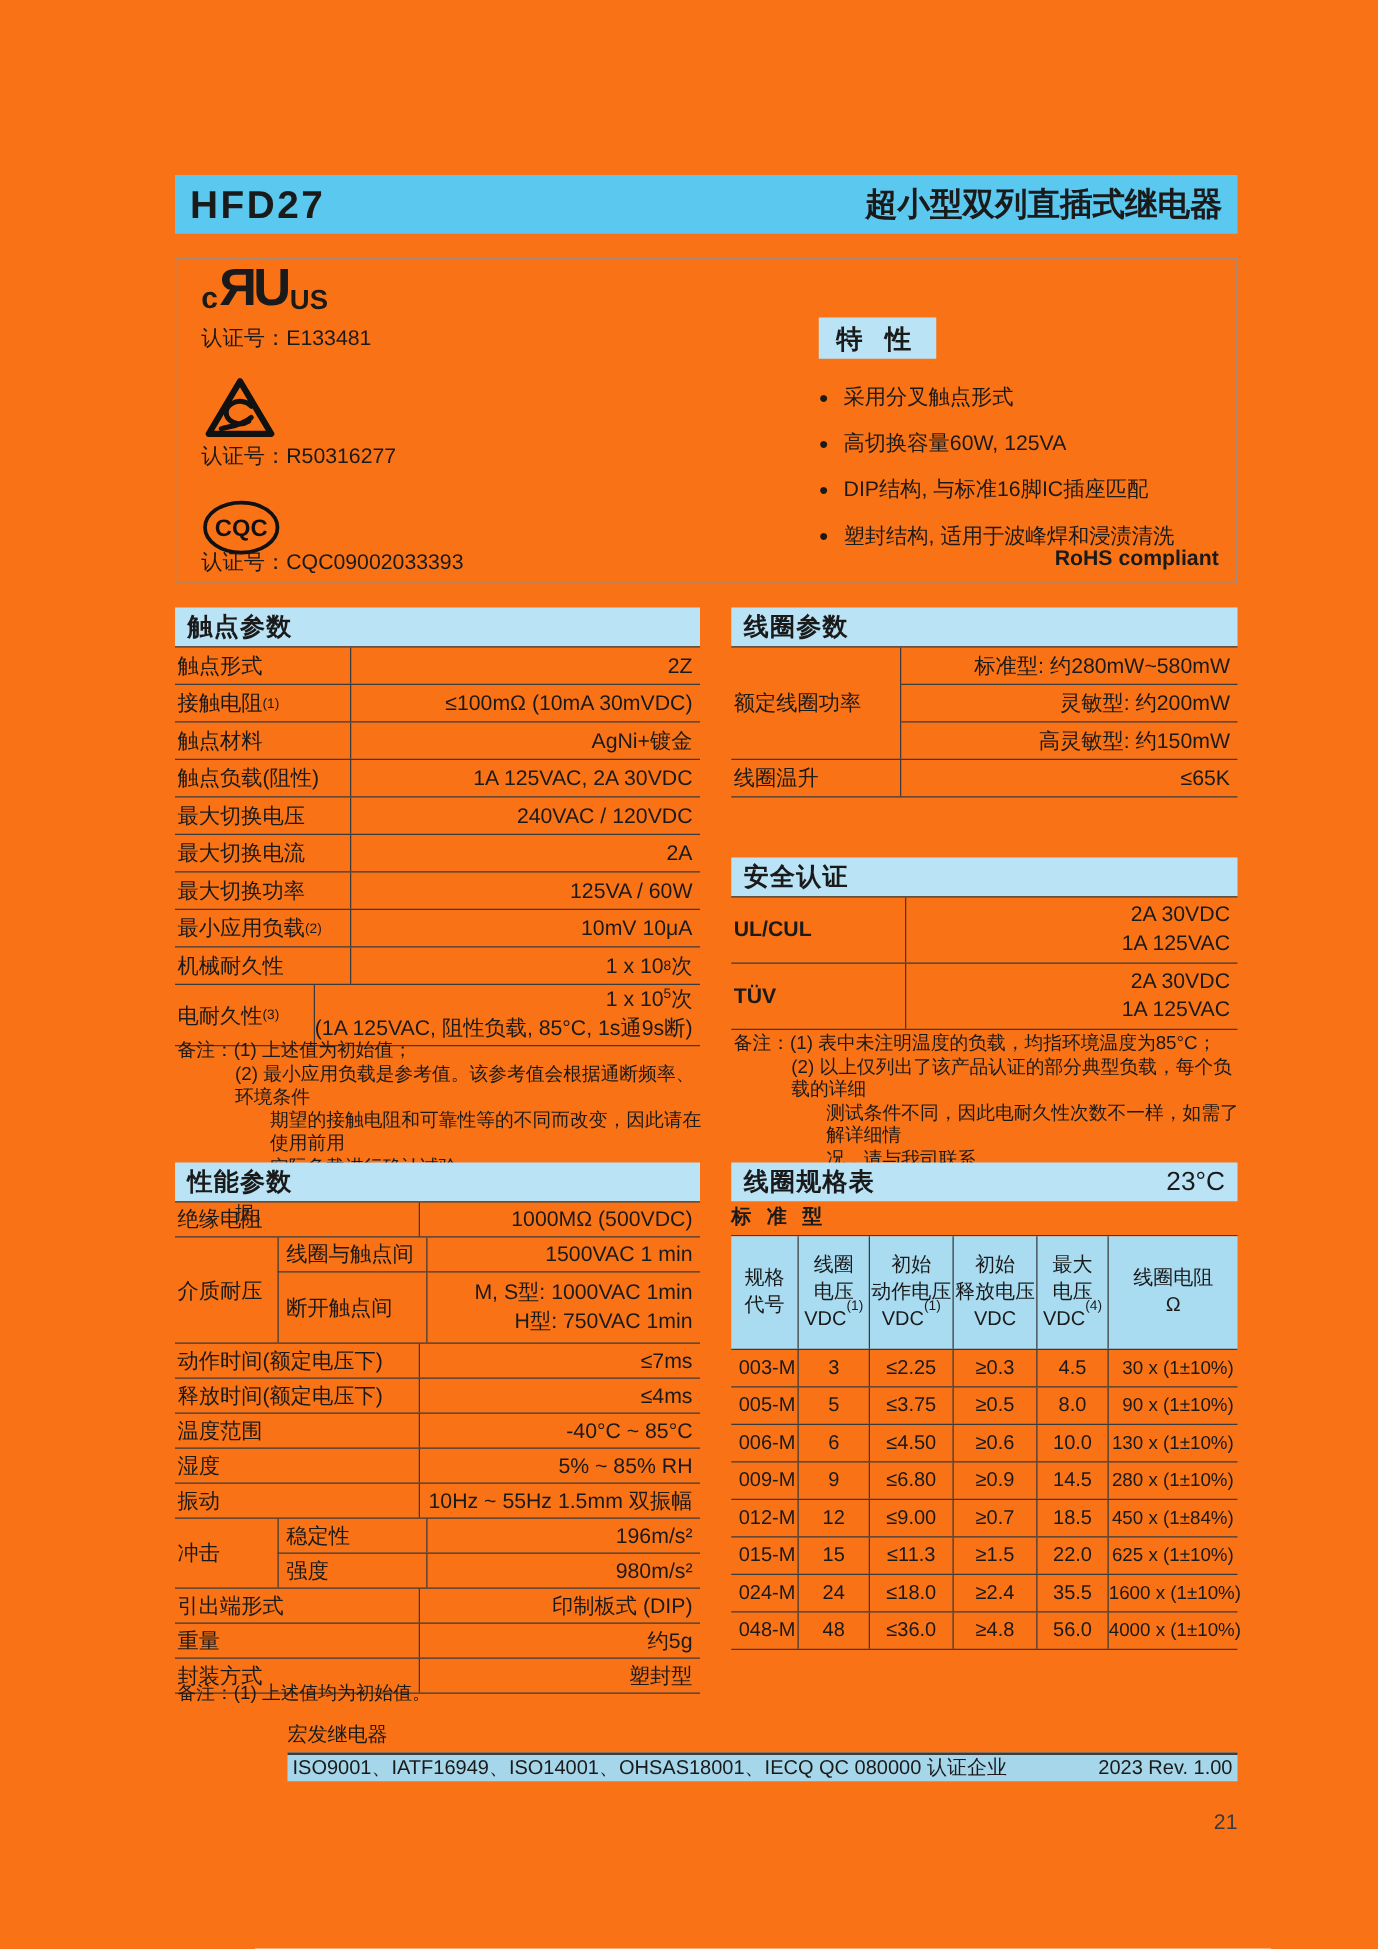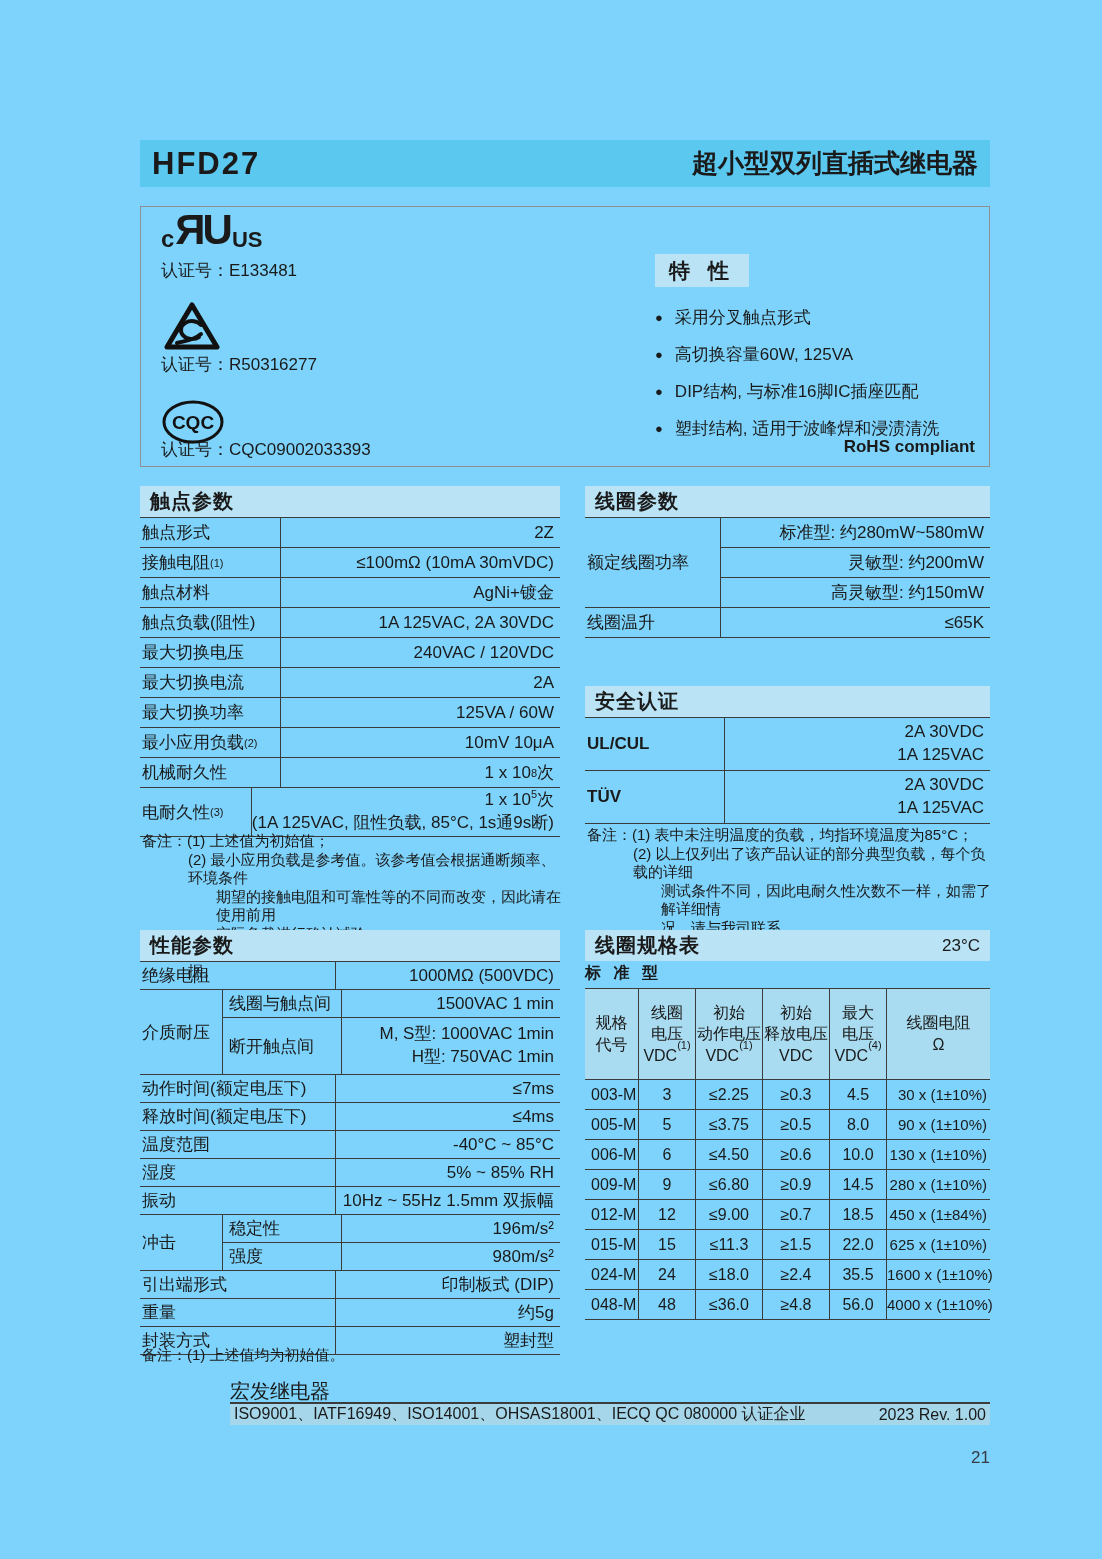--- a/index.html
+++ b/index.html
@@ -1,16 +1,16 @@
 <!DOCTYPE html>
 <html><head>
 <meta charset="utf-8">
 <style>
   html,body{margin:0;padding:0;background:#ffffff;}
-  .page{position:relative;width:1102px;height:1559px;background:#7dd3fc;overflow:hidden;
+  .page{position:relative;width:1102px;height:1559px;background:#f97316;overflow:hidden;
         font-family:"Liberation Sans","DejaVu Sans",sans-serif;color:#1a1a1a;}
   
   .titlebar{position:absolute;left:140px;top:140px;width:850px;height:47px;background:#5BC8F0;
             display:flex;justify-content:space-between;align-items:center;padding:0 12px;box-sizing:border-box;}
   .model{font-size:31px;font-weight:bold;letter-spacing:2px;}
   .prodname{font-size:26px;font-weight:bold;}
   
   .certbox{position:absolute;left:140px;top:206px;width:850px;height:261px;border:1px solid #8f8f8f;box-sizing:border-box;}
   .ul-mark{position:absolute;left:20px;top:6px;display:flex;align-items:flex-end;font-weight:bold;}
   .ul-c{font-size:24px;line-height:1;}
@@ -23,21 +23,21 @@
   .feat-title{position:absolute;left:514px;top:47px;width:94px;height:33px;background:#BAE3F5;
               font-size:21px;font-weight:bold;letter-spacing:6px;display:flex;align-items:center;justify-content:center;}
   .feat-list{position:absolute;left:514px;top:92px;}
   .feat-item{height:37px;display:flex;align-items:center;font-size:17px;white-space:nowrap;}
   .feat-item::before{content:"●";font-size:13px;margin-right:12px;}
   .rohs{position:absolute;right:14px;top:230px;font-size:17px;font-weight:bold;}
   
   .band{position:absolute;height:31px;background:#BAE3F5;box-sizing:border-box;padding:0 10px;
         display:flex;align-items:center;justify-content:space-between;}
   .band .bt{font-size:20px;font-weight:bold;letter-spacing:1px;}
-  .band .btemp{font-size:17px;margin-left:38px;}
+  .band .btemp{font-size:21px;margin-left:38px;}
   
   .ptable{position:absolute;box-sizing:border-box;border-top:1px solid #3b3b3b;}
   .prow{display:flex;border-bottom:1px solid #3b3b3b;align-items:stretch;}
   .plbl{display:flex;align-items:center;font-size:17px;padding-left:2px;white-space:nowrap;}
   .pval{flex:1;border-left:1px solid #3b3b3b;display:flex;align-items:center;justify-content:flex-end;
         text-align:right;font-size:17px;padding-right:6px;white-space:nowrap;}
   .pval.twolines{flex-direction:column;justify-content:center;align-items:flex-end;line-height:1.35;}
   sup{font-size:11px;line-height:0;}
   
   .pblock{display:flex;border-bottom:1px solid #3b3b3b;}
@@ -63,21 +63,21 @@
            border-bottom:1px solid #3b3b3b;}
   .cs-hcell{display:flex;flex-direction:column;align-items:center;justify-content:center;font-size:16px;line-height:1.35;}
   .cs-hcell + .cs-hcell{border-left:1px solid #3b3b3b;}
   .hline{display:flex;align-items:flex-start;}
   .ct-row{display:grid;grid-template-columns:53px 57px 67px 67px 57px 1fr;height:29px;border-bottom:1px solid #3b3b3b;}
   .ct-row > div{display:flex;align-items:center;justify-content:center;font-size:16px;white-space:nowrap;}
   .ct-row > div + div{border-left:1px solid #3b3b3b;}
   .ct-row > div:nth-child(1){justify-content:flex-start;padding-left:6px;}
   .ct-row > div:nth-child(6){justify-content:flex-end;padding-right:3px;font-size:15px;}
   
-  .f-company{position:absolute;left:230px;top:1378px;font-size:20px;}
+  .f-company{position:absolute;left:230px;top:1378px;font-size:16px;}
   .f-band{position:absolute;left:230px;top:1402px;width:760px;height:23px;background:#A6D6E9;
           border-top:2px solid #3b3b3b;box-sizing:border-box;display:flex;align-items:center;
           justify-content:space-between;padding:0 4px;font-size:16px;}
   .pagenum{position:absolute;left:950px;top:1448px;width:40px;text-align:right;font-size:17px;color:#363b43;}
 </style>
 </head>
 <body>
 
 <div class="page">
 

